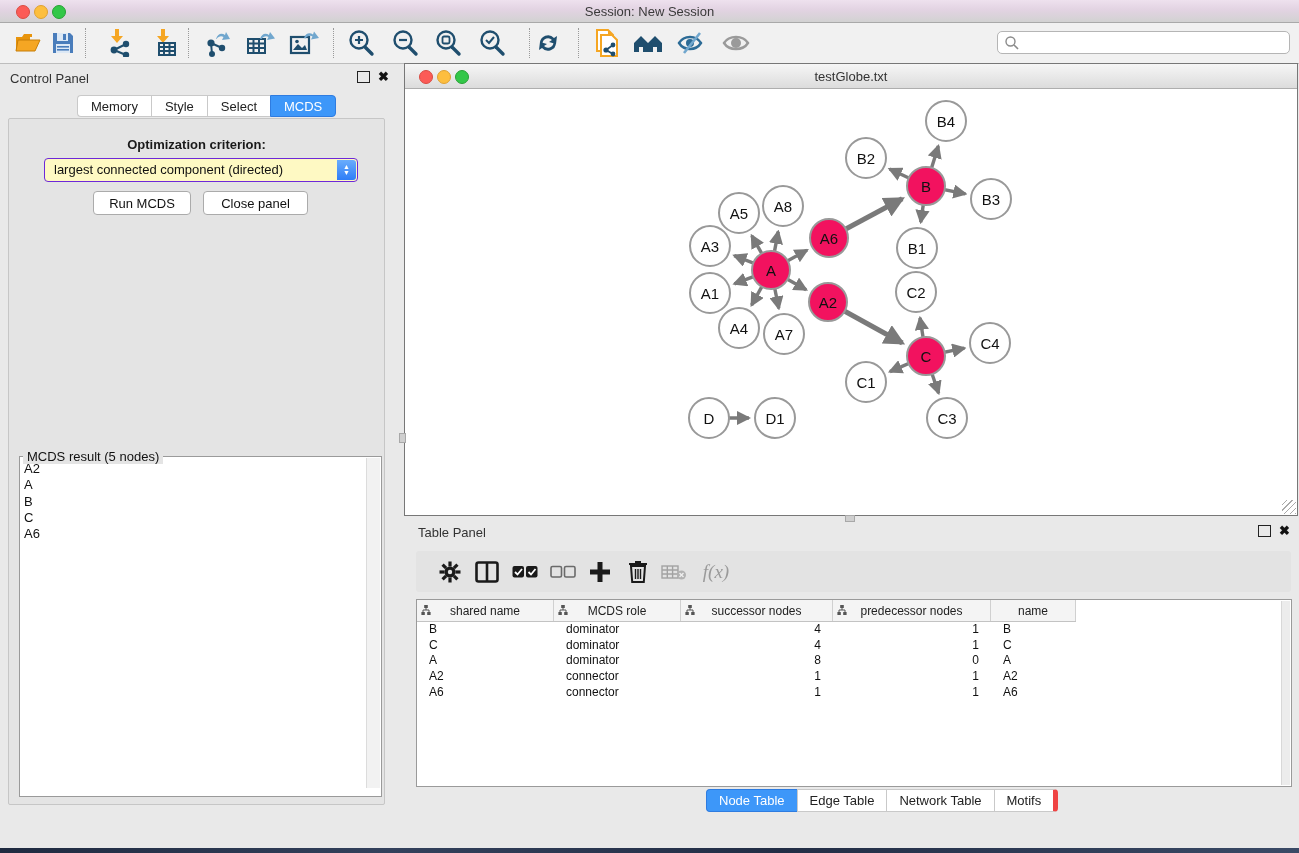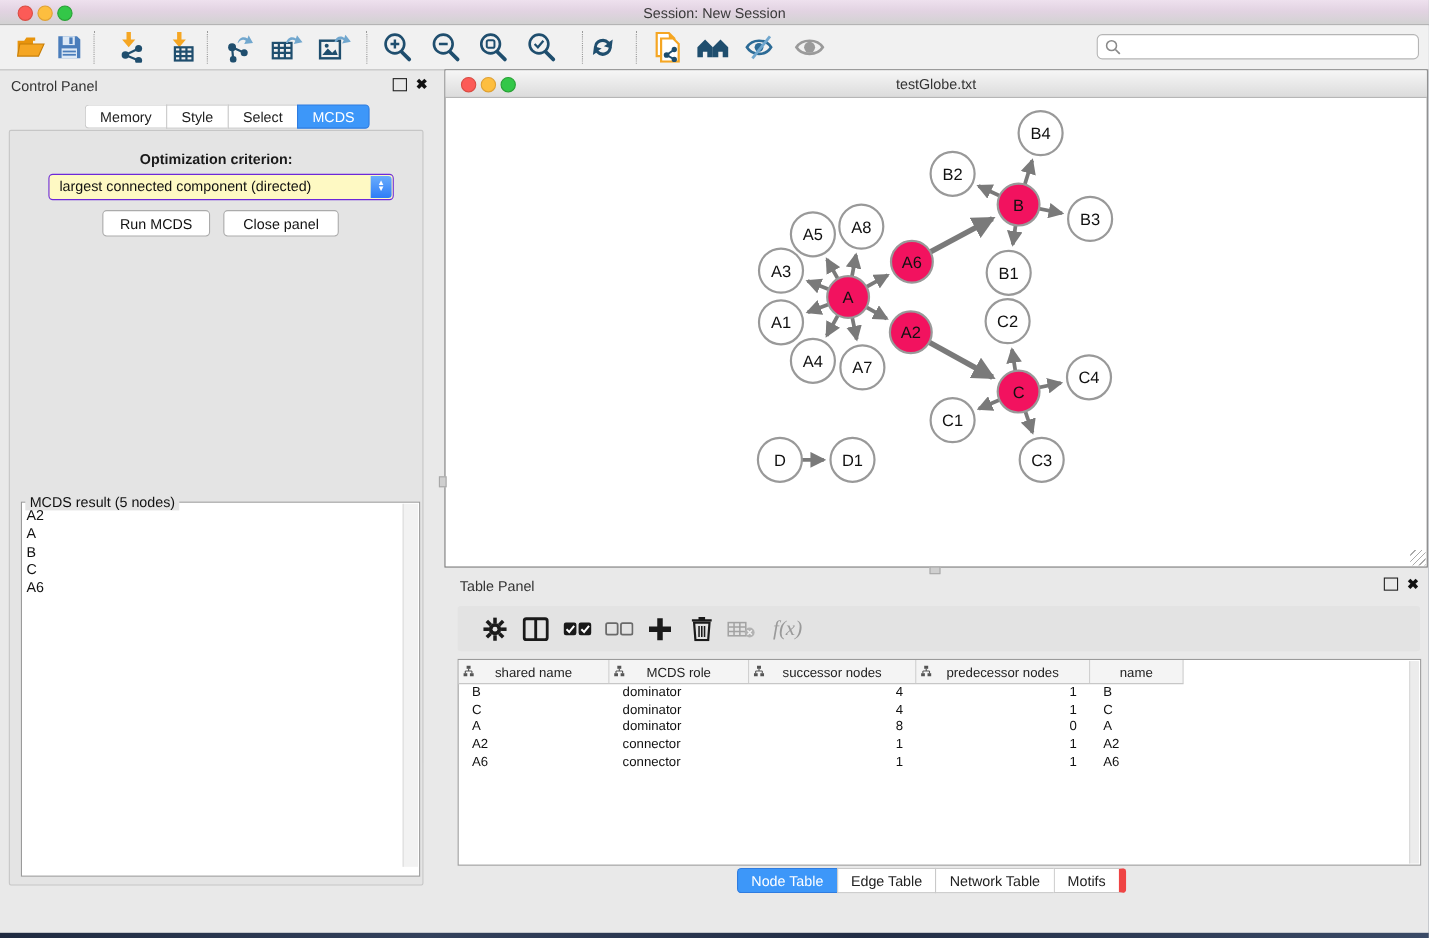--- a/index.html
+++ b/index.html
@@ -60,22 +60,22 @@
   .fx{font-family:"Liberation Serif",serif;font-style:italic;font-size:19px;color:#9a9a9a;}
   .table-box{left:416px;top:599px;width:876px;height:188px;background:#fff;border:1px solid #9a9a9a;box-sizing:border-box;}
   .thead{left:0;top:0;height:21px;background:#f4f4f4;border-bottom:1px solid #c3c3c3;display:flex;}
   .th{position:relative;height:21px;border-right:1px solid #d0d0d0;display:flex;align-items:center;justify-content:center;font-size:12px;color:#222;box-sizing:border-box;}
   .th .hicon{position:absolute;left:4px;top:5px;}
   .trow{display:flex;height:15.8px;align-items:center;}
   .td{font-size:12px;color:#111;box-sizing:border-box;padding:0 12px 0 12px;}
   .table-scroll{right:1px;top:1px;width:8px;height:184px;background:#ececec;border-left:1px solid #d8d8d8;}
   .tp-tabs{left:670px;top:789px;display:flex;}
   .tp-tab{height:21px;padding:0 12px;background:#fff;border:1px solid #c9c9c9;border-right:none;font-size:13px;color:#222;display:flex;align-items:center;cursor:pointer;}
-  .tp-tab:first-child{border-radius:4px 0 0 4px;}
-  .tp-tab:last-child{border-right:7px solid #ef4444;border-radius:0 4px 4px 0;}
+  .tp-tab:first-child{border-radius:4px 0 0 4px;margin-left:36px;}
+  .tp-tab:last-child{border-right:5px solid #ef4444;border-radius:0 4px 4px 0;}
   .tp-tab.active{background:#3d97f9;border-color:#2f7ce0;color:#fff;}
 
   
   .statusbar{left:0;top:817px;width:1299px;height:31px;background:#ededed;border-top:1px solid #c2c2c2;}
   .list-btn{left:12px;top:5px;width:25px;height:22px;background:#fafafa;border:1px solid #b8b8b8;display:flex;align-items:center;justify-content:center;cursor:pointer;}
   .mem-btn{left:1207px;top:5px;width:85px;height:22px;background:#fff;border:1px solid #b8b8b8;border-radius:4px;display:flex;align-items:center;justify-content:center;gap:6px;font-size:13px;color:#111;cursor:pointer;}
   .mem-dot{width:11px;height:11px;border-radius:50%;background:#1fa12e;}
   .desktop-strip{left:0;top:848px;width:1299px;height:5px;background:linear-gradient(90deg,#1f2a40,#33415c 30%,#222d45 60%,#3a4a66);}
 </style>
 </head>

